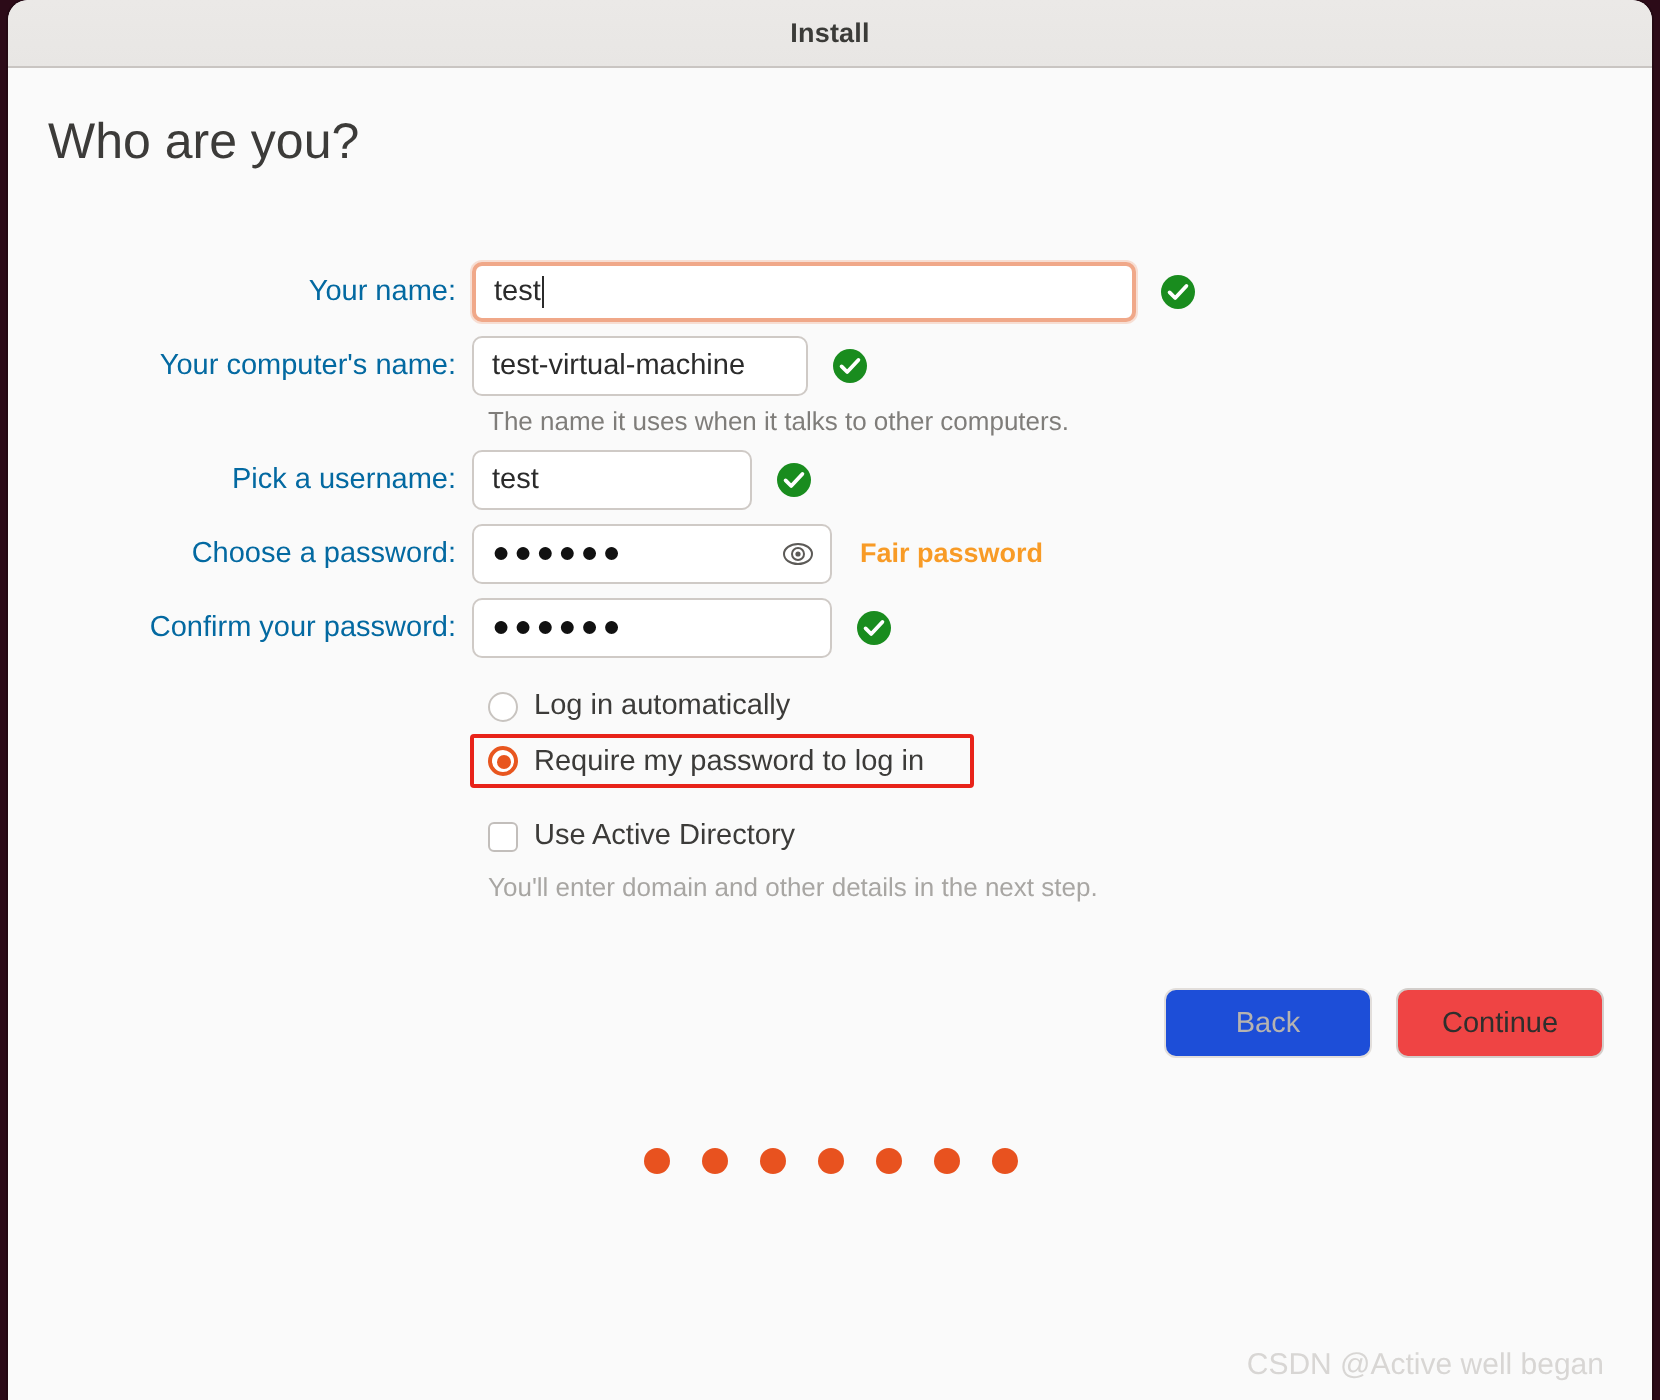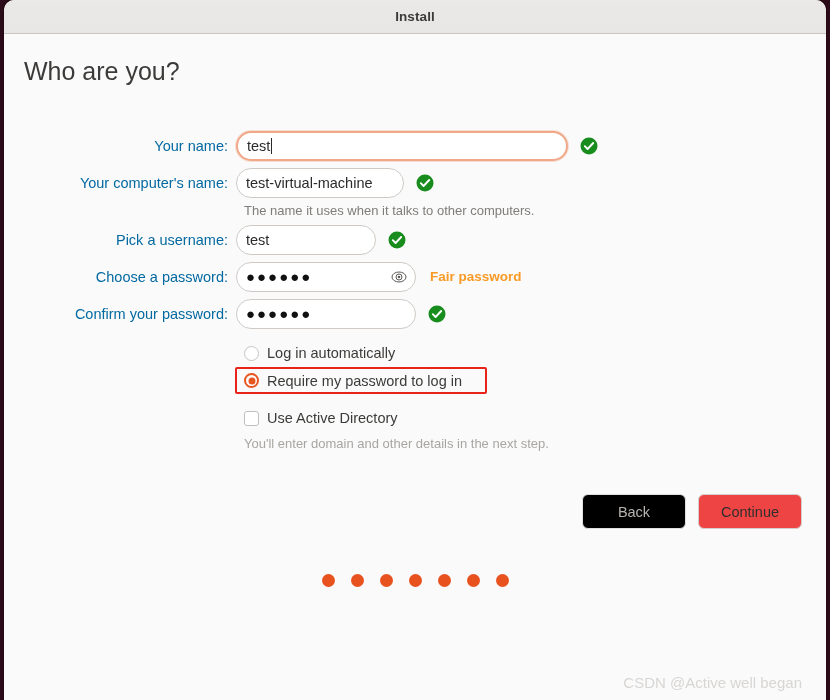--- a/index.html
+++ b/index.html
@@ -81,21 +81,21 @@
     box-sizing: border-box;
     font-size: 14.5px;
     color: #0369a1;
     white-space: nowrap;
   }
   .field-input {
     box-sizing: border-box;
     height: 30px;
     background: #ffffff;
     border: 1px solid #cfcac6;
-    border-radius: 15px;
+    border-radius: 5px;
     font-size: 14.5px;
     color: #2b2b2b;
     padding: 0 9px;
     display: flex;
     align-items: center;
     position: relative;
   }
   .field-input.focused {
     border: 2px solid #f0a889;
     box-shadow: 0 0 0 1px rgba(240,168,137,0.35);
@@ -228,21 +228,21 @@
     border: 1px solid #d3cecb;
     border-radius: 6px;
     font-size: 14.5px;
     color: #2f2f2d;
     display: flex;
     align-items: center;
     justify-content: center;
   }
   .btn.disabled {
     color: #b6b3b0;
-    background: #000000;
+    background: #1d4ed8;
     border-color: #e2dedb;
   }
   
   .progress-dots {
     position: absolute;
     left: 0;
     width: 822px;
     top: 540px;
     display: flex;
     justify-content: center;

